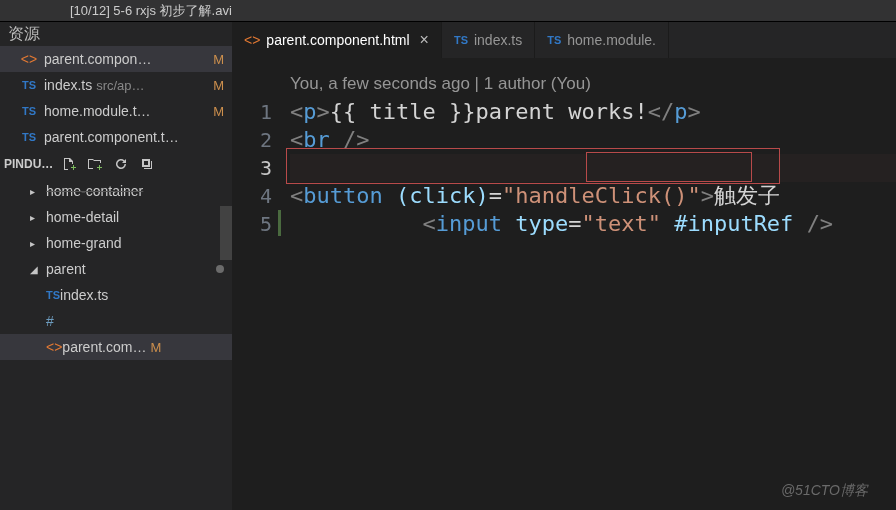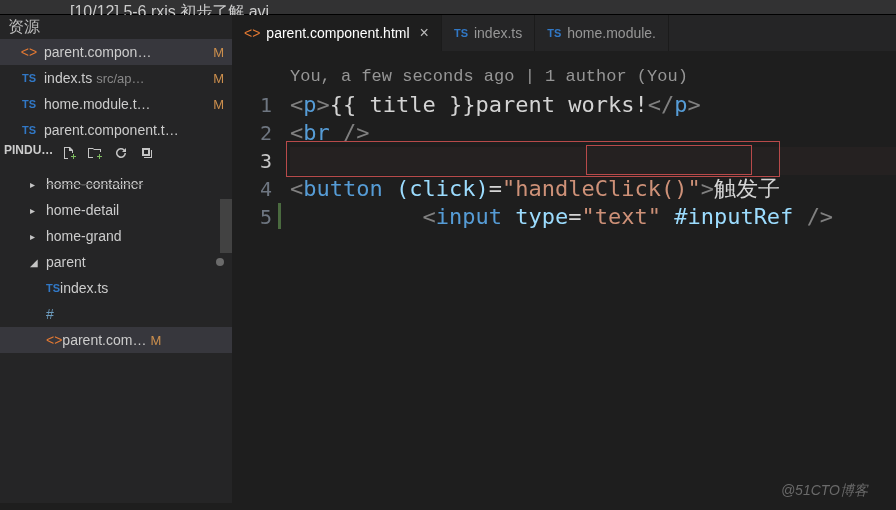--- a/index.html
+++ b/index.html
@@ -5,24 +5,24 @@
   * { margin: 0; padding: 0; box-sizing: border-box; }
   body {
     width: 896px; height: 510px;
     background: #1e1e1e;
     font-family: "Segoe UI", sans-serif;
     color: #cccccc;
     overflow: hidden;
     position: relative;
   }
   .titlebar {
-    height: 15px;
+    height: 22px;
     background: #323233;
     color: #cccccc;
-    font-size: 16px;
+    font-size: 13px;
     padding-left: 70px;
     padding-top: 2px;
     border-bottom: 1px solid #000;
   }
   .main {
     display: flex;
     height: calc(100% - 22px);
   }
   .sidebar {
     width: 232px;
@@ -77,21 +77,21 @@
     color: #cc8f4d;
     font-size: 13px;
     margin-left: 4px;
   }
   .subtle {
     color: #888888;
     font-size: 13px;
   }
   .folder-section {
     display: flex;
-    align-items: flex-start;
+    align-items: center;
     height: 28px;
     padding-left: 4px;
     padding-right: 4px;
     font-size: 12px;
     font-weight: 600;
   }
   .folder-actions {
     display: flex;
     gap: 6px;
     margin-left: 6px;
@@ -182,21 +182,21 @@
   }
   .gutter .ln { height: 28px; line-height: 28px; }
   .gutter .ln.current { color: #c6c6c6; }
   .code {
     flex: 1;
     position: relative;
   }
   .annotation {
     color: #969696;
     font-size: 17px;
-    font-family: Liberation Mono, monospace;
+    font-family: Liberation Sans, sans-serif;
     height: 28px;
     line-height: 28px;
   }
   .code-line {
     height: 28px;
     line-height: 28px;
     white-space: pre;
   }
   .code-line.highlighted {
     background: rgba(129,71,71,0.08);

